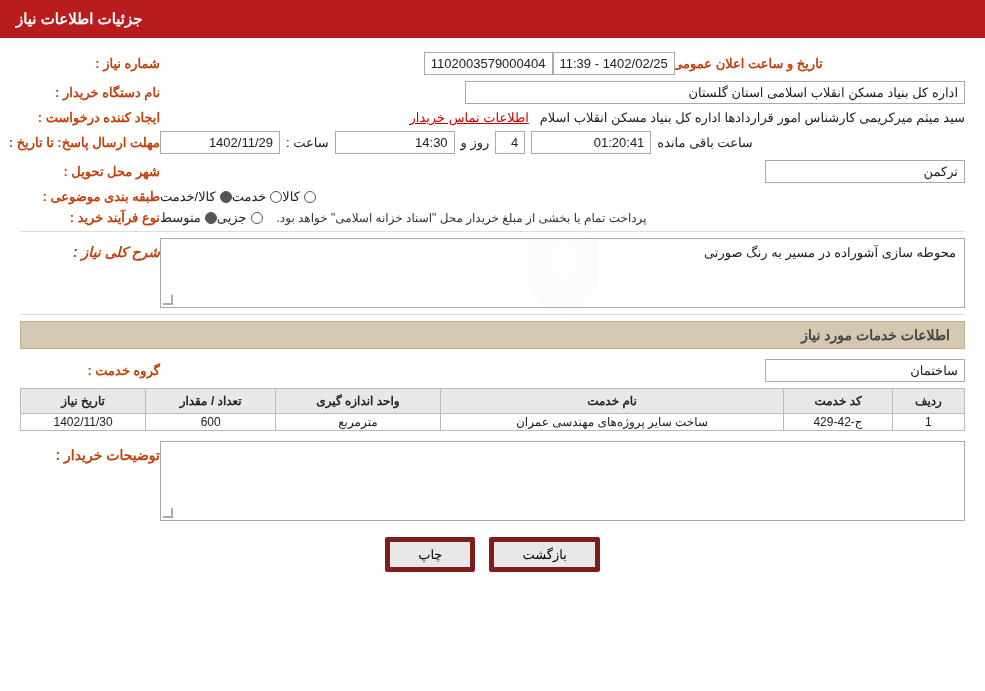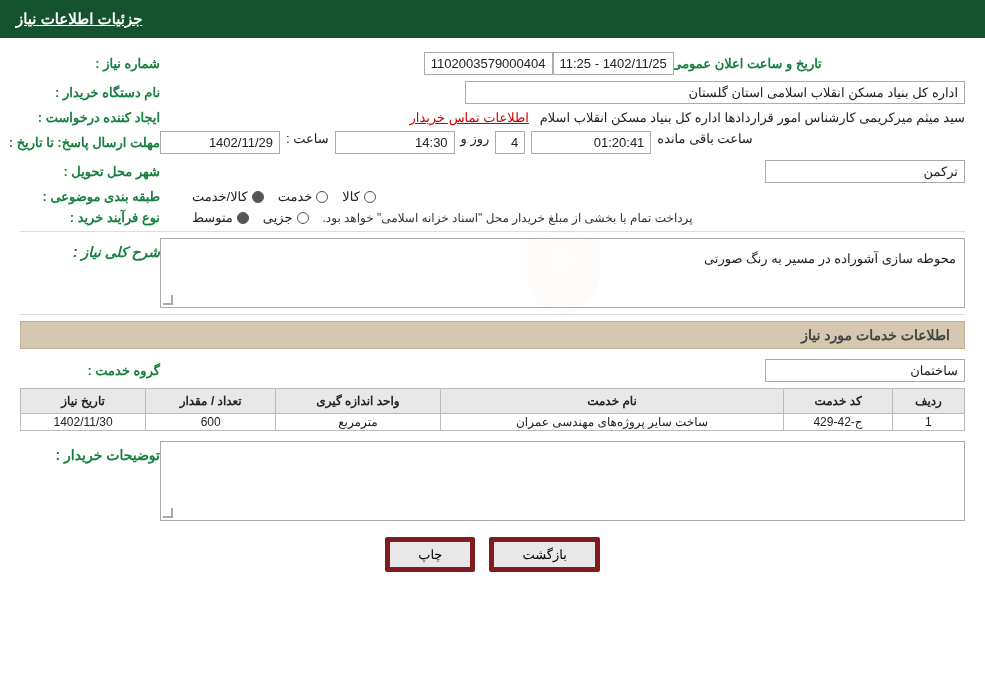--- a/index.html
+++ b/index.html
@@ -10,43 +10,42 @@
       direction: rtl;
       color: #222;
     }
     .page-wrapper {
       max-width: 985px;
       margin: 0 auto;
       background: #fff;
       min-height: 691px;
     }
     .header-bar {
-      background: #14532d;
+      background: #b91c1c;
       color: #fff;
       text-align: left;
       padding: 10px 16px;
       font-size: 15px;
       font-weight: bold;
       letter-spacing: 1px;
-      text-decoration: underline;
     }
     .main-content {
       padding: 14px 20px;
     }
     .section-title {
       background: #d4c9b0;
       color: #444;
       font-size: 14px;
       font-weight: bold;
       padding: 5px 14px;
       margin-bottom: 10px;
       border: 1px solid #c0b090;
     }
     .label-cell {
-      color: #15803d;
+      color: #c2410c;
       font-weight: bold;
       white-space: nowrap;
       text-align: right;
       width: 140px;
     }
     .value-box {
       border: 1px solid #aaa;
       background: #fff;
       padding: 3px 6px;
       display: inline-block;
@@ -56,32 +55,31 @@
     .value-box-wide {
       min-width: 300px;
     }
     .link-text {
       color: #c00;
       text-decoration: underline;
       cursor: pointer;
     }
     .date-time-row {
       display: flex;
+      align-items: center;
       gap: 6px;
       flex-direction: row-reverse;
     }
     .date-time-row span {
       white-space: nowrap;
     }
     .radio-group {
       display: flex;
-      gap: 14px;
       align-items: center;
       flex-direction: row-reverse;
-      margin-left: 32px;
     }
     .radio-item {
       display: flex;
       align-items: center;
       gap: 4px;
       flex-direction: row-reverse;
     }
     .radio-circle {
       width: 12px;
       height: 12px;
@@ -95,21 +93,21 @@
     }
     .process-text {
       font-size: 12px;
       color: #333;
     }
     .watermark-area {
       position: relative;
       border: 1px solid #aaa;
       min-height: 70px;
       background: #fff;
-      padding: 12px 8px;
+      padding: 6px 8px;
       text-align: right;
     }
     .watermark-img {
       position: absolute;
       left: 50%;
       top: 50%;
       transform: translate(-50%, -50%);
       opacity: 0.12;
       pointer-events: none;
     }
@@ -206,21 +204,21 @@
   </div>
 
   <div class="main-content">
 
     <div class="info-row">
       <div class="label-cell">شماره نیاز :</div>
       <div class="value-area">
         <span class="value-box">1102003579000404</span>
       </div>
       <div style="flex:1; display:flex; align-items:center; gap:8px; flex-direction:row-reverse; margin-right:20px;">
-        <span class="value-box">1402/11/25 - 11:25</span>
+        <span class="value-box">1402/02/25 - 11:39</span>
         <span class="label-cell" style="min-width:auto;">تاریخ و ساعت اعلان عمومی :</span>
       </div>
     </div>
 
     <div class="info-row">
       <div class="label-cell">نام دستگاه خریدار :</div>
       <div class="value-area">
         <span class="value-box value-box-wide" style="min-width:500px;">اداره کل بنیاد مسکن انقلاب اسلامی استان گلستان</span>
       </div>
     </div>

